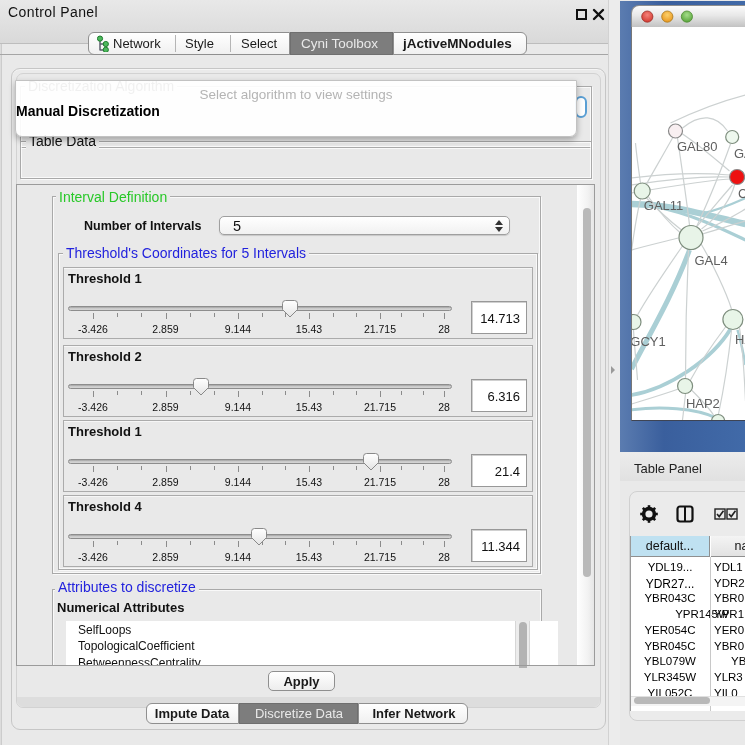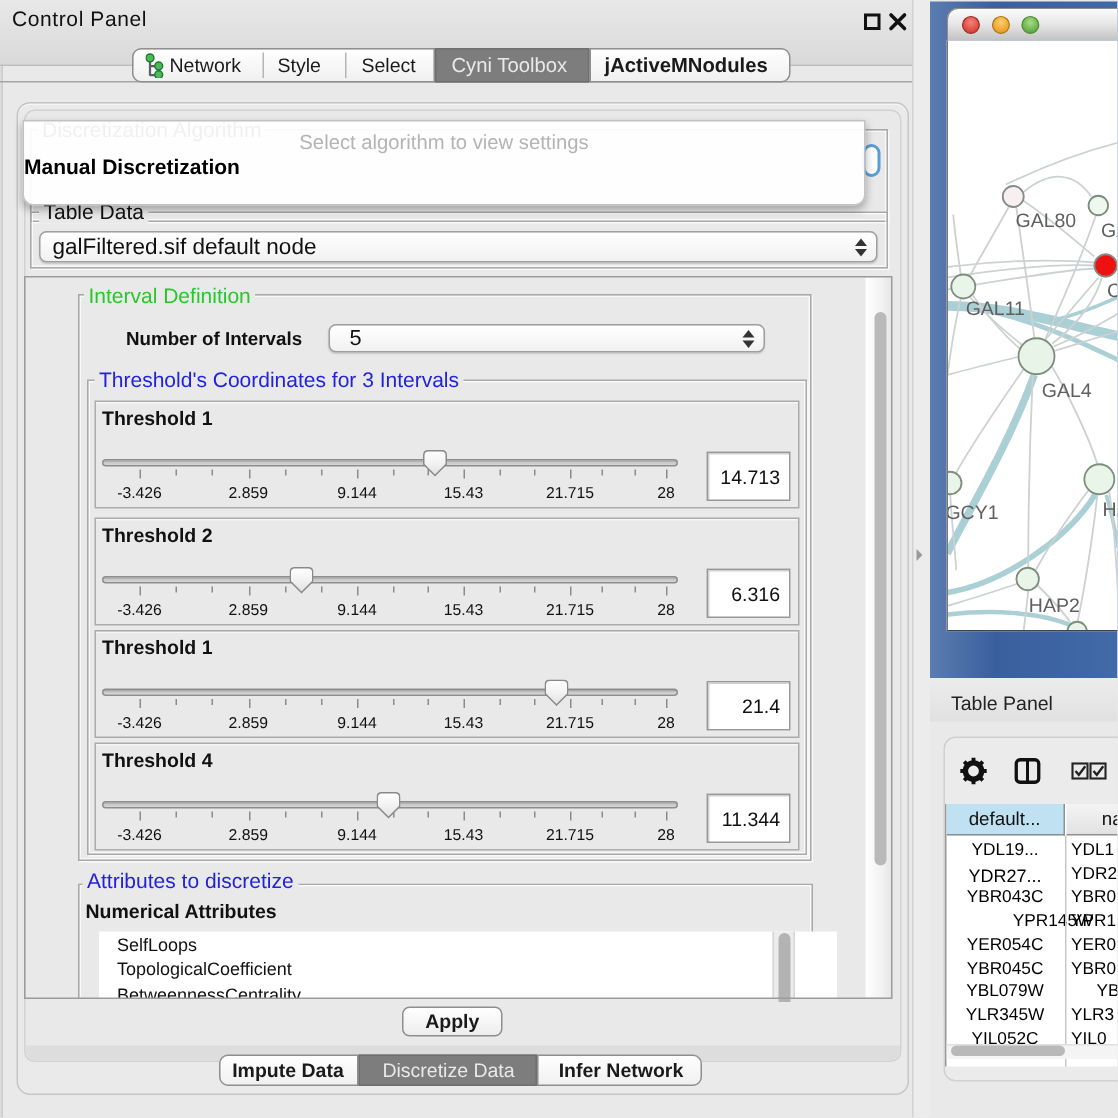--- a/index.html
+++ b/index.html
@@ -62,36 +62,32 @@
   <div class="abs" style="left:16px;top:73px;width:585px;height:635px;background:#e9e9e9;border:1px solid #d2d2d2;border-radius:7px;"></div>
   <div class="abs" style="left:17px;top:697px;width:583px;height:10px;background:#dddddd;border-radius:0 0 7px 7px;"></div>
 
   <div class="abs etched" style="left:20px;top:86px;width:572px;height:62px;"></div>
   <div class="gtitle" style="left:25px;top:79px;color:#333;">Discretization Algorithm</div>
 
   <div class="abs" style="left:574.5px;top:95.5px;width:12px;height:22px;background:#fff;border:2.5px solid #5a9fd4;border-radius:6px;"></div>
 
   <div class="abs etched" style="left:20px;top:141px;width:572px;height:38px;"></div>
   <div class="gtitle" style="left:26px;top:134px;color:#111;">Table Data</div>
-  <div class="combo" style="left:26px;top:154px;width:559px;height:21px;">
-    <span class="txt" style="left:8px;font-size:15px;">galFiltered.sif default node</span>
-      <span class="arrows"></span>
-  </div>
 
   <div class="abs etched" style="left:52px;top:196px;width:489px;height:378px;"></div>
   <div class="gtitle" style="left:56px;top:189.5px;color:#28c828;">Interval Definition</div>
 
   <span class="abs" style="left:84px;top:219px;font-size:12.5px;font-weight:bold;color:#111;">Number of Intervals</span>
   <div class="combo" style="left:219px;top:216px;width:291px;height:19px;">
     <span class="txt" style="left:13px;">5</span>
       <span class="arrows"></span>
   </div>
 
   <div class="abs etched" style="left:58px;top:253px;width:480px;height:317px;"></div>
-  <div class="gtitle" style="left:63px;top:246px;color:#2222dd;">Threshold's Coordinates for 3 Intervals</div>
+  <div class="gtitle" style="left:63px;top:246px;color:#2222dd;">Threshold's Coordinates for 5 Intervals</div>
 
     <div class="tpanel" style="top:267px;">
   <div class="tlabel">Threshold 1</div>
   <div class="track"></div>
   <div style="position:absolute;left:29px;top:45px;width:1px;height:6px;background:#8b8b8b;"></div>
       <div style="position:absolute;left:53.2px;top:45px;width:1px;height:4px;background:#8b8b8b;"></div>
       <div style="position:absolute;left:77.3px;top:45px;width:1px;height:4px;background:#8b8b8b;"></div>
       <div style="position:absolute;left:101.5px;top:45px;width:1px;height:6px;background:#8b8b8b;"></div>
       <div style="position:absolute;left:125.7px;top:45px;width:1px;height:4px;background:#8b8b8b;"></div>
       <div style="position:absolute;left:149.8px;top:45px;width:1px;height:4px;background:#8b8b8b;"></div>

